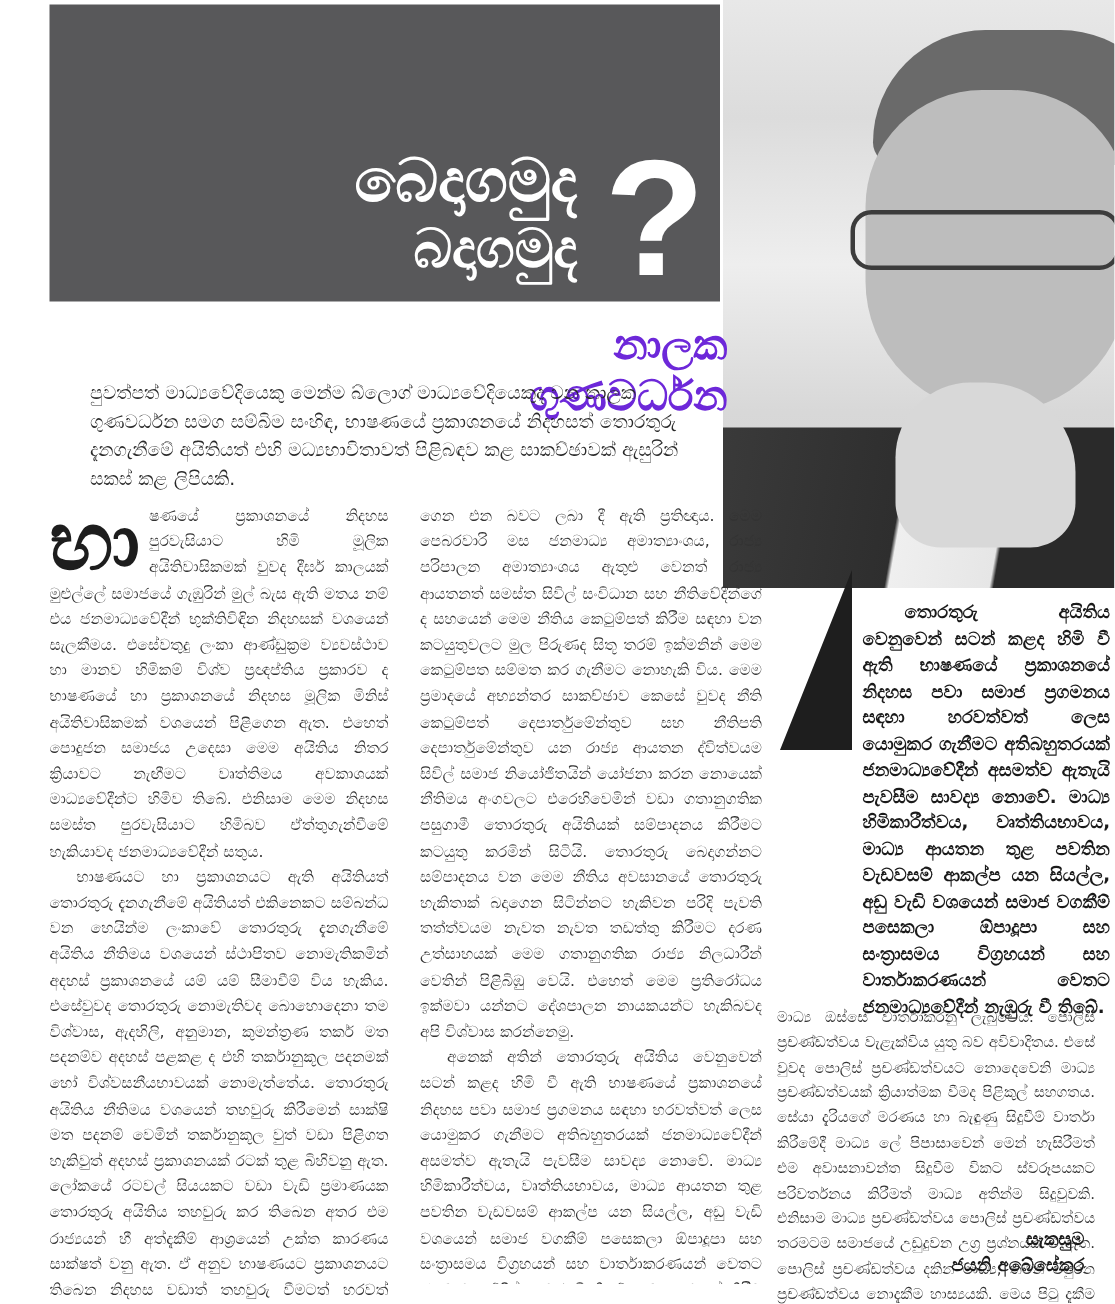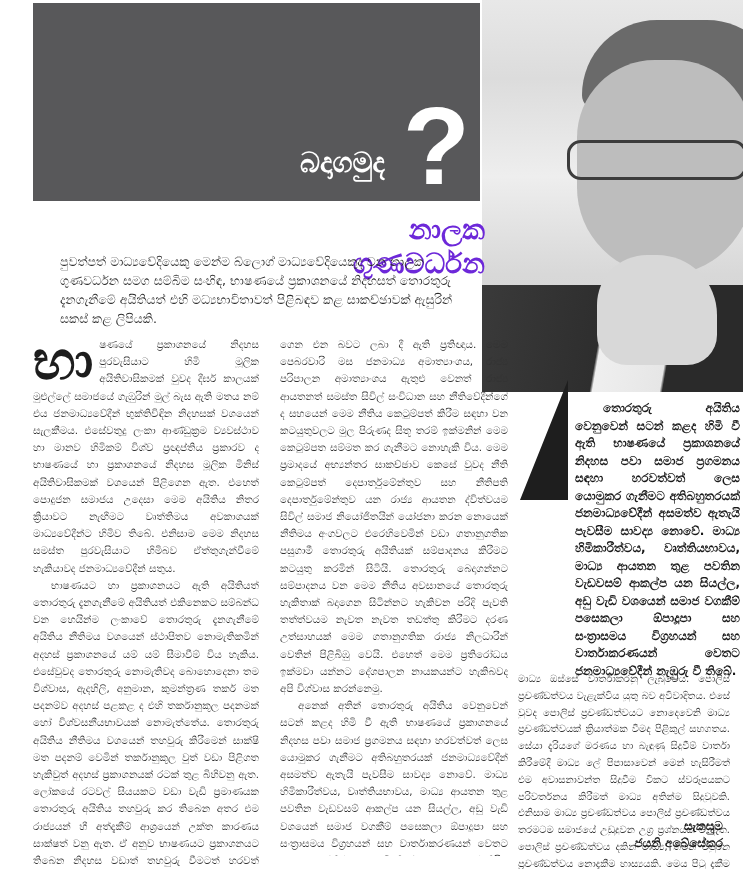--- a/index.html
+++ b/index.html
@@ -22,21 +22,21 @@
 
     .title-box {
       position: absolute; left: 33px; top: 3px; width: 447px; height: 198px;
       background: #58585a; color: #ffffff;
     }
     .title-line1 {
       position: absolute; left: 50px; top: 20px; font-size: 52px; letter-spacing: 2px;
       font-family: "DejaVu Serif", serif; font-weight: normal;
     }
     .title-line2 { position: absolute; right: 95px; top: 95px; font-size: 40px; font-weight: bold; }
-    .title-line3 { position: absolute; right: 95px; top: 143px; font-size: 28px; font-weight: bold; }
+    .title-line3 { position: absolute; right: 95px; top: 143px; font-size: 36px; font-weight: bold; }
     .title-q {
       position: absolute; right: 10px; top: 88px; font-size: 110px; font-weight: bold; line-height: 1;
       font-family: "Liberation Sans", sans-serif;
     }
 
     .author {
       position: absolute; left: 285px; top: 213px; width: 200px; text-align: right;
       font-size: 28px; font-weight: bold; color: #6d28d9;
     }
     .intro {
@@ -79,20 +79,21 @@
 
 <div class="photo">
   <div class="hair"></div>
   <div class="face"></div>
   <div class="glasses"></div>
   <div class="suit"></div>
   <div class="hand"></div>
 </div>
 
 <div class="title-box">
+  <div class="title-line2">බෙදාගමුද</div>
   <div class="title-line3">බදාගමුද</div>
   <div class="title-q">?</div>
 </div>
 
 <div class="author">නාලක ගුණවර්ධන</div>
 
 <div class="intro">පුවත්පත් මාධ්‍යවේදියෙකු මෙන්ම බ්ලොග් මාධ්‍යවේදියෙකුද වන නාලක ගුණවර්ධන සමග සම්බිම සංහිඳ, භාෂණයේ ප්‍රකාශනයේ නිදහසත් තොරතුරු දැනගැනීමේ අයිතියත් එහි මධ්‍යභාවිතාවත් පිළිබඳව කළ සාකච්ඡාවක් ඇසුරින් සකස් කළ ලිපියකි.</div>
 
 <div class="col col1">
   <span class="dropcap">භා</span>

